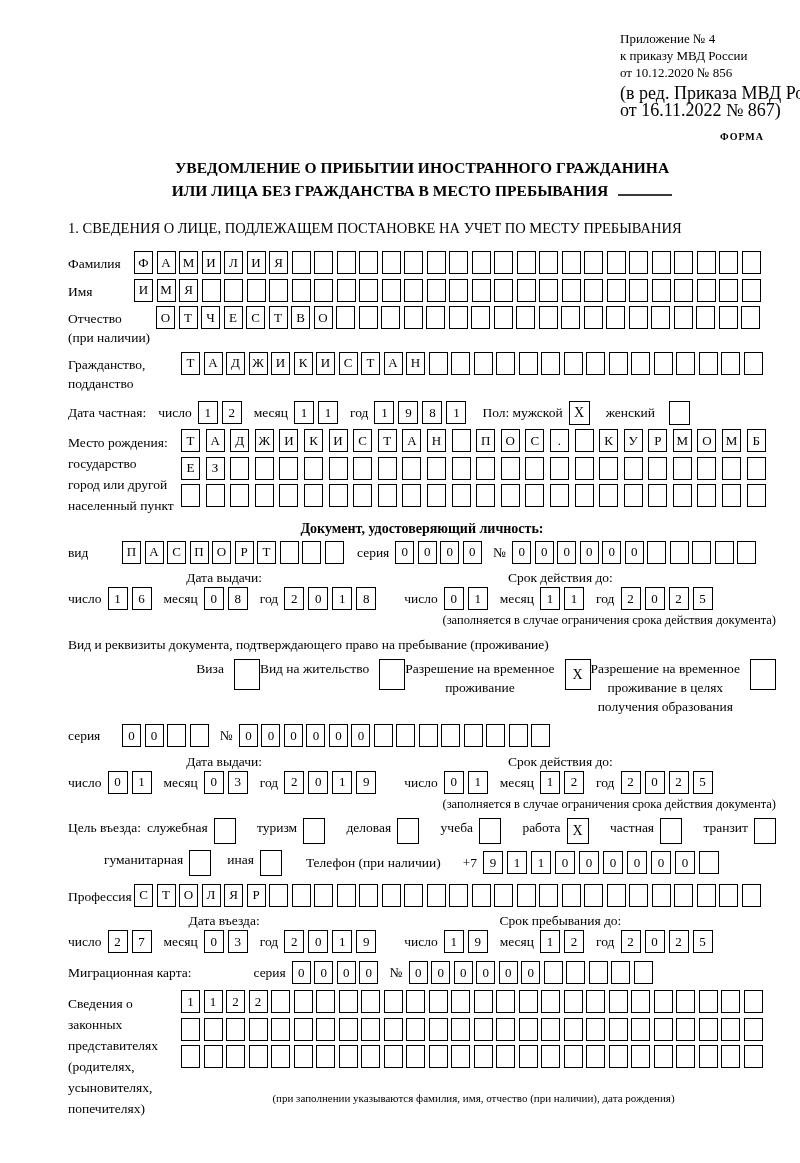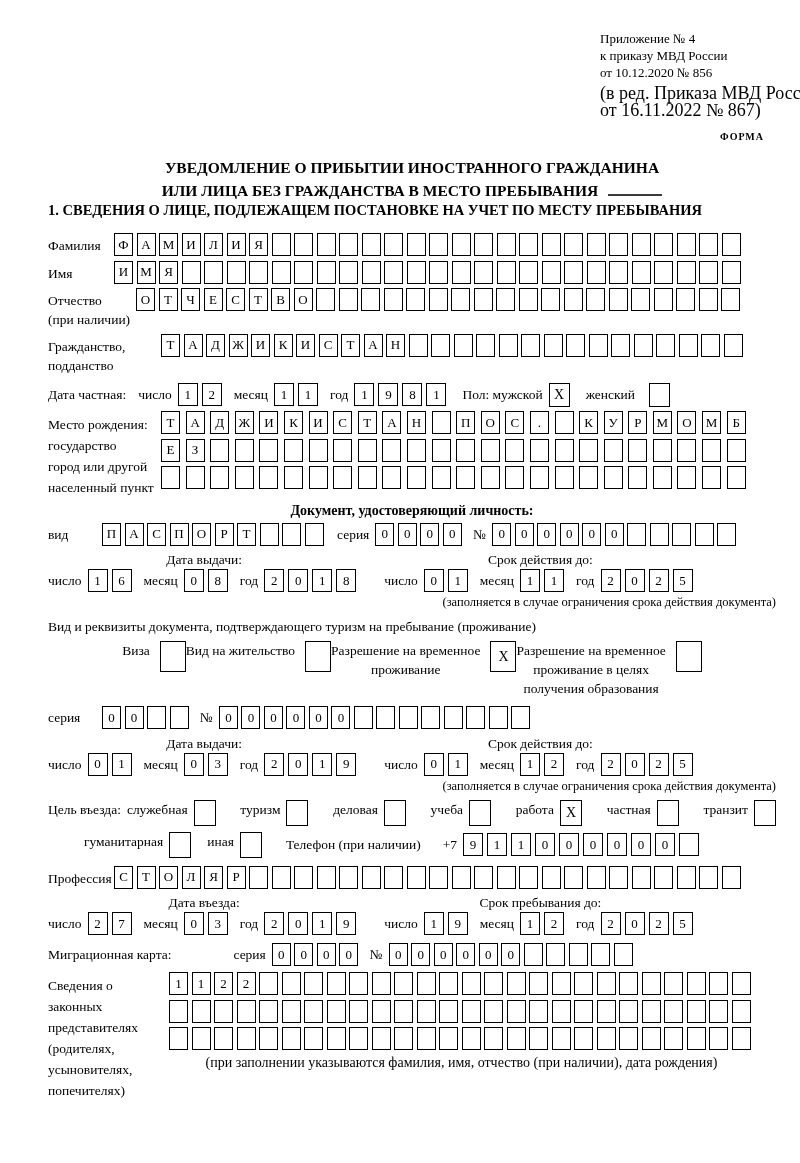--- a/index.html
+++ b/index.html
@@ -1,28 +1,28 @@
 <!DOCTYPE html>
 <html><head>
 <meta charset="utf-8">
 <style>
   * { box-sizing: border-box; }
   html,body { margin:0; padding:0; }
   body {
     width:800px; height:1163px; background:#ffffff; color:#000;
     font-family:"Liberation Serif","DejaVu Serif",serif; font-size:13.5px;
   }
-  .page { width:800px; height:1163px; padding:30px 24px 6px 48px; overflow:hidden; }
+  .page { width:800px; height:1163px; padding:30px 24px 6px 68px; overflow:hidden; }
 
   .appendix { margin-left:552px; line-height:17px; font-size:13px; white-space:nowrap; }
   .appendix .rev { margin-top:4px; font-size:18px; }
   .forma { margin-top:12px; padding-right:12px; text-align:right; font-weight:bold; font-size:10px; letter-spacing:1px; }
   .title { margin-top:14px; text-align:center; font-weight:bold; font-size:15.5px; line-height:23px; }
   .blank { display:inline-block; width:54px; height:12px; border-bottom:2.5px solid #3a3a3a; margin-left:10px; }
-  .sec1 { margin-bottom:14px; font-weight:bold; font-size:14.5px; white-space:nowrap; }
+  .sec1 { margin-top:18px; margin-bottom:14px; font-weight:normal; font-size:14.5px; white-space:nowrap; }
 
   .frow { display:flex; align-items:flex-start; margin-bottom:4.5px; }
   .aic { align-items:center; }
   .flabel { flex:none; line-height:19px; padding-top:3px; }
   .w64 { width:66px; }
   .w88 { width:88px; }
   .w113 { width:113px; }
   .mlabel { line-height:21px; }
 
   .cells { display:flex; flex:none; }
@@ -48,30 +48,30 @@
 
   .center-head { text-align:center; font-weight:bold; margin:4px 0 4px; font-size:14px; }
 
   .daterow { display:flex; margin-top:4px; }
   .dgroup.right { margin-left:24px; }
   .dhead { text-align:center; font-weight:normal; font-size:13.5px; line-height:19px; }
   .dline { display:flex; align-items:center; }
   .note { text-align:right; font-size:12.5px; line-height:16px; margin:2px 0 4px; }
 
   .resintro { margin-top:6px; line-height:21px; }
-  .optrow { display:flex; justify-content:center; align-items:flex-start; margin-top:4px; }
+  .optrow { display:flex; justify-content:flex-end; align-items:flex-start; margin-top:4px; }
   .opt { display:flex; align-items:flex-start; }
   .optlabel { text-align:center; line-height:19px; }
 
   .prow { display:flex; justify-content:space-between; align-items:center; margin-top:6px; }
   .pitem { display:flex; align-items:flex-start; }
   .pitem .lb { margin:0 6px 0 0; }
   .prow2 { display:flex; align-items:center; margin-top:6px; margin-left:36px; }
 
-  .rep-note { text-align:center; font-size:14px; margin-top:4px; }
+  .rep-note { text-align:center; font-size:11px; margin-top:24px; }
 </style>
 </head>
 <body>
 
 <div class="page">
 
   <div class="appendix">
     <div>Приложение № 4</div>
     <div>к приказу МВД России</div>
     <div>от 10.12.2020 № 856</div>
@@ -426,21 +426,21 @@
             <span class="cell">0</span>
             <span class="cell">2</span>
             <span class="cell">5</span>
           </span>
       </div>
     </div>
   </div>
   <div class="note">(заполняется в случае ограничения срока действия документа)</div>
 
   <div class="resintro">
-    <div>Вид и реквизиты документа, подтверждающего туризм на пребывание (проживание)</div>
+    <div>Вид и реквизиты документа, подтверждающего право на пребывание (проживание)</div>
   </div>
 
   <div class="optrow">
     <div class="opt">
       <div class="optlabel">
         <div>Виза</div>
       </div>
       <span class="cb lg"></span>
     </div>
     <div class="opt">
@@ -697,21 +697,21 @@
         <span class="cell">0</span>
         <span class="cell">0</span>
         <span class="cell"></span>
         <span class="cell"></span>
         <span class="cell"></span>
         <span class="cell"></span>
         <span class="cell"></span>
       </span>
   </div>
 
-  <div class="frow" style="margin-top:6px;gap:8px;">
+  <div class="frow" style="margin-top:6px;">
     <div class="flabel w113 mlabel">
       <div>Сведения о</div>
       <div>законных</div>
       <div>представителях</div>
       <div>(родителях,</div>
       <div>усыновителях,</div>
       <div>попечителях)</div>
     </div>
     <div class="rowscol">
       <div class="cells">

